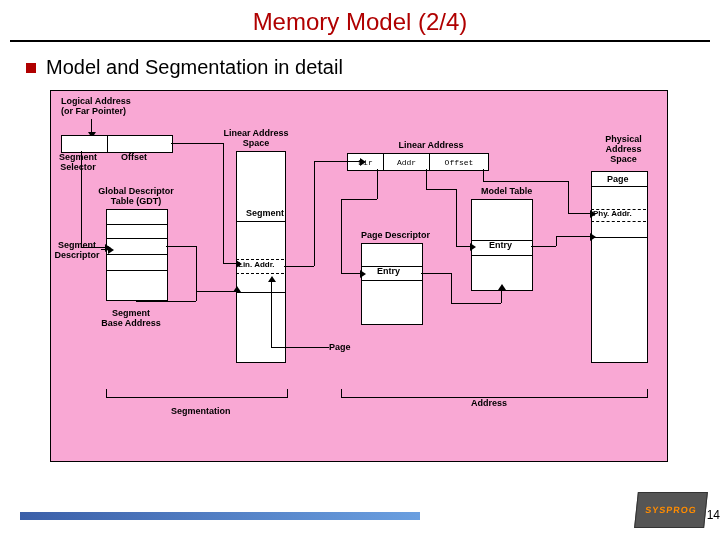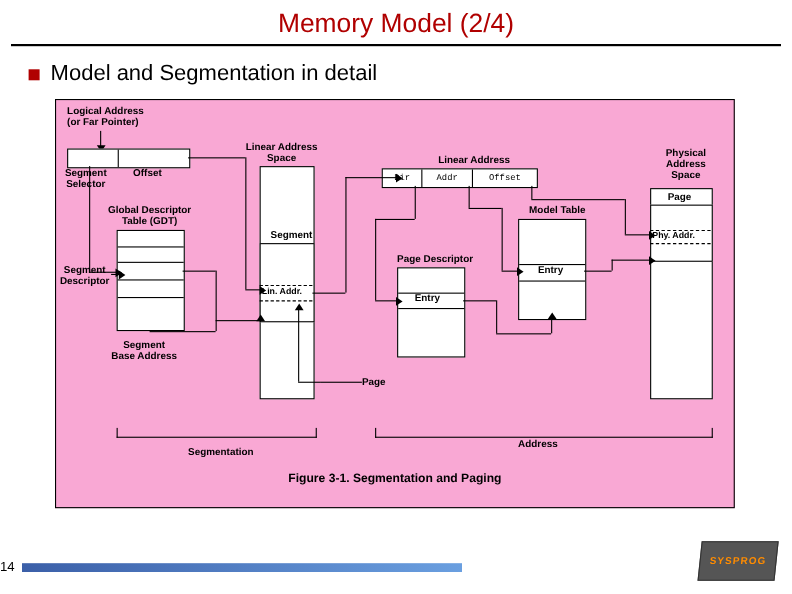--- a/index.html
+++ b/index.html
@@ -16,21 +16,21 @@
   .cell:last-child{border-right:0;}
   .vline{position:absolute;width:1px;background:#000;}
   .hline{position:absolute;height:1px;background:#000;}
   .dash{position:absolute;border-top:1px dashed #000;height:0;}
   .arrR::after{content:"";position:absolute;right:-5px;top:-3px;border-left:6px solid #000;border-top:4px solid transparent;border-bottom:4px solid transparent;}
   .arrU::after{content:"";position:absolute;left:-3px;top:-5px;border-bottom:6px solid #000;border-left:4px solid transparent;border-right:4px solid transparent;}
   .arrD::after{content:"";position:absolute;left:-3px;bottom:-5px;border-top:6px solid #000;border-left:4px solid transparent;border-right:4px solid transparent;}
   .bracket{position:absolute;border:1px solid #000;border-top:0;height:8px;}
   .caption{font-size:10px;font-weight:bold;}
   .footer-bar{position:absolute;left:20px;bottom:20px;width:400px;height:8px;background:linear-gradient(90deg,#3b5fa8,#6a9fe0);}
-  .pagenum{position:absolute;left:0;right:0;bottom:18px;text-align:left;font-size:12px;}
+  .pagenum{position:absolute;left:0;right:0;bottom:18px;text-align:right;font-size:12px;}
   .logo{position:absolute;right:14px;bottom:12px;width:68px;height:34px;background:#555;border:1px solid #333;transform:skewX(-6deg);display:flex;align-items:center;justify-content:center;color:#ff8c00;font-size:9px;font-weight:bold;letter-spacing:1px;}
 </style>
 </head>
 <body>
 
 <div class="slide">
 
   <div class="title">Memory Model (2/4)</div>
   <hr class="hr">
 
@@ -150,21 +150,20 @@
     <div class="hline" style="left:240px;top:256px;width:38px;"></div>
     <div class="vline arrU" style="left:220px;top:190px;height:66px;"></div>
     <div class="hline" style="left:220px;top:256px;width:20px;"></div>
 
     <div class="bracket" style="left:55px;top:298px;width:180px;"></div>
     <div class="lbl" style="left:120px;top:316px;">Segmentation</div>
 
     <div class="bracket" style="left:290px;top:298px;width:305px;"></div>
     <div class="lbl" style="left:420px;top:308px;">Address</div>
 
-    <div class="lbl caption" style="left:0;right:0;top:338px;text-align:center;font-size:11px;">Figure 3-1. Segmentation and Paging</div>
 
   </div>
 
   <div class="footer-bar"></div>
   <div class="pagenum">14</div>
   <div class="logo">SYSPROG</div>
 
 </div>
 
 </body></html>

